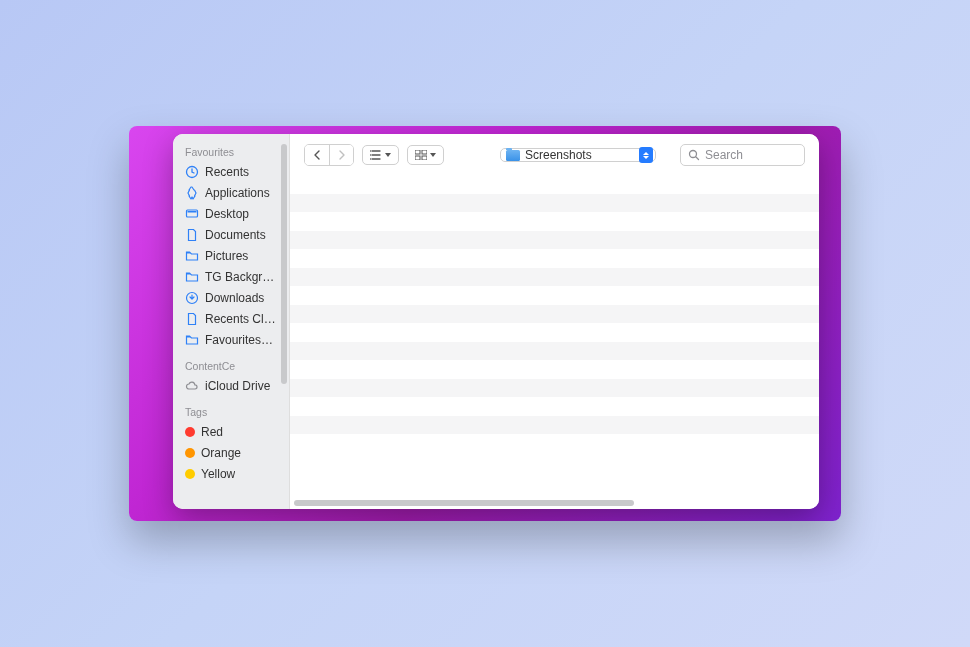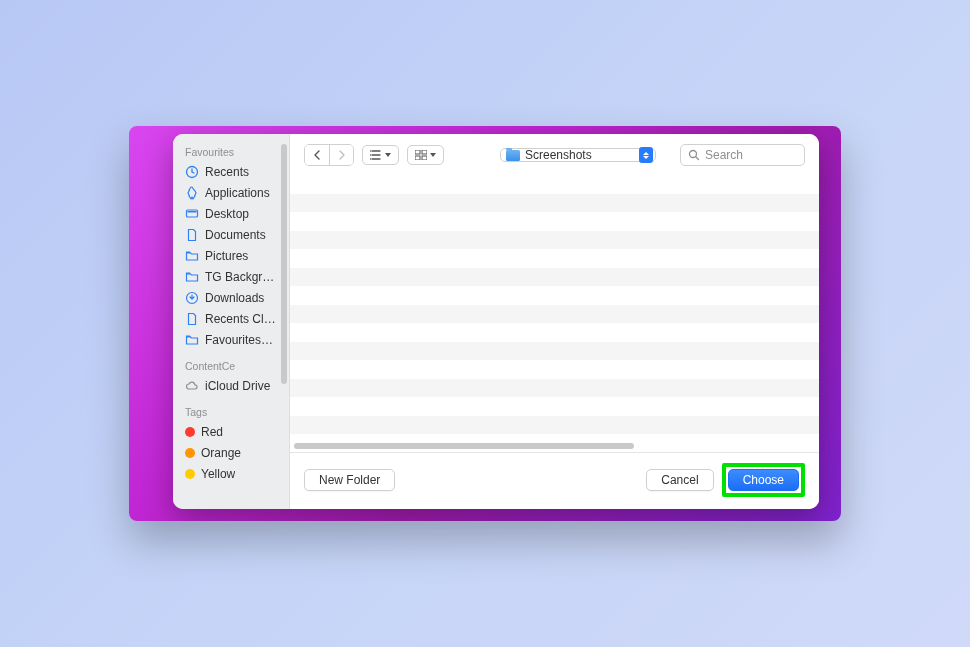--- a/index.html
+++ b/index.html
@@ -229,23 +229,15 @@
             <div class="stripe"></div>
             <div class="stripe"></div>
             <div class="stripe"></div>
         </div>
         <div class="hscroll">
           <div class="track"></div>
           <div class="thumb"></div>
         </div>
       </div>
 
-      <div class="footer">
-        <button class="btn">New Folder</button>
-        <div class="spacer"></div>
-        <button class="btn">Cancel</button>
-        <span class="highlight">
-          <button class="btn primary">Choose</button>
-        </span>
-      </div>
     </div>
   </div>
 </div>
 
 </body></html>

